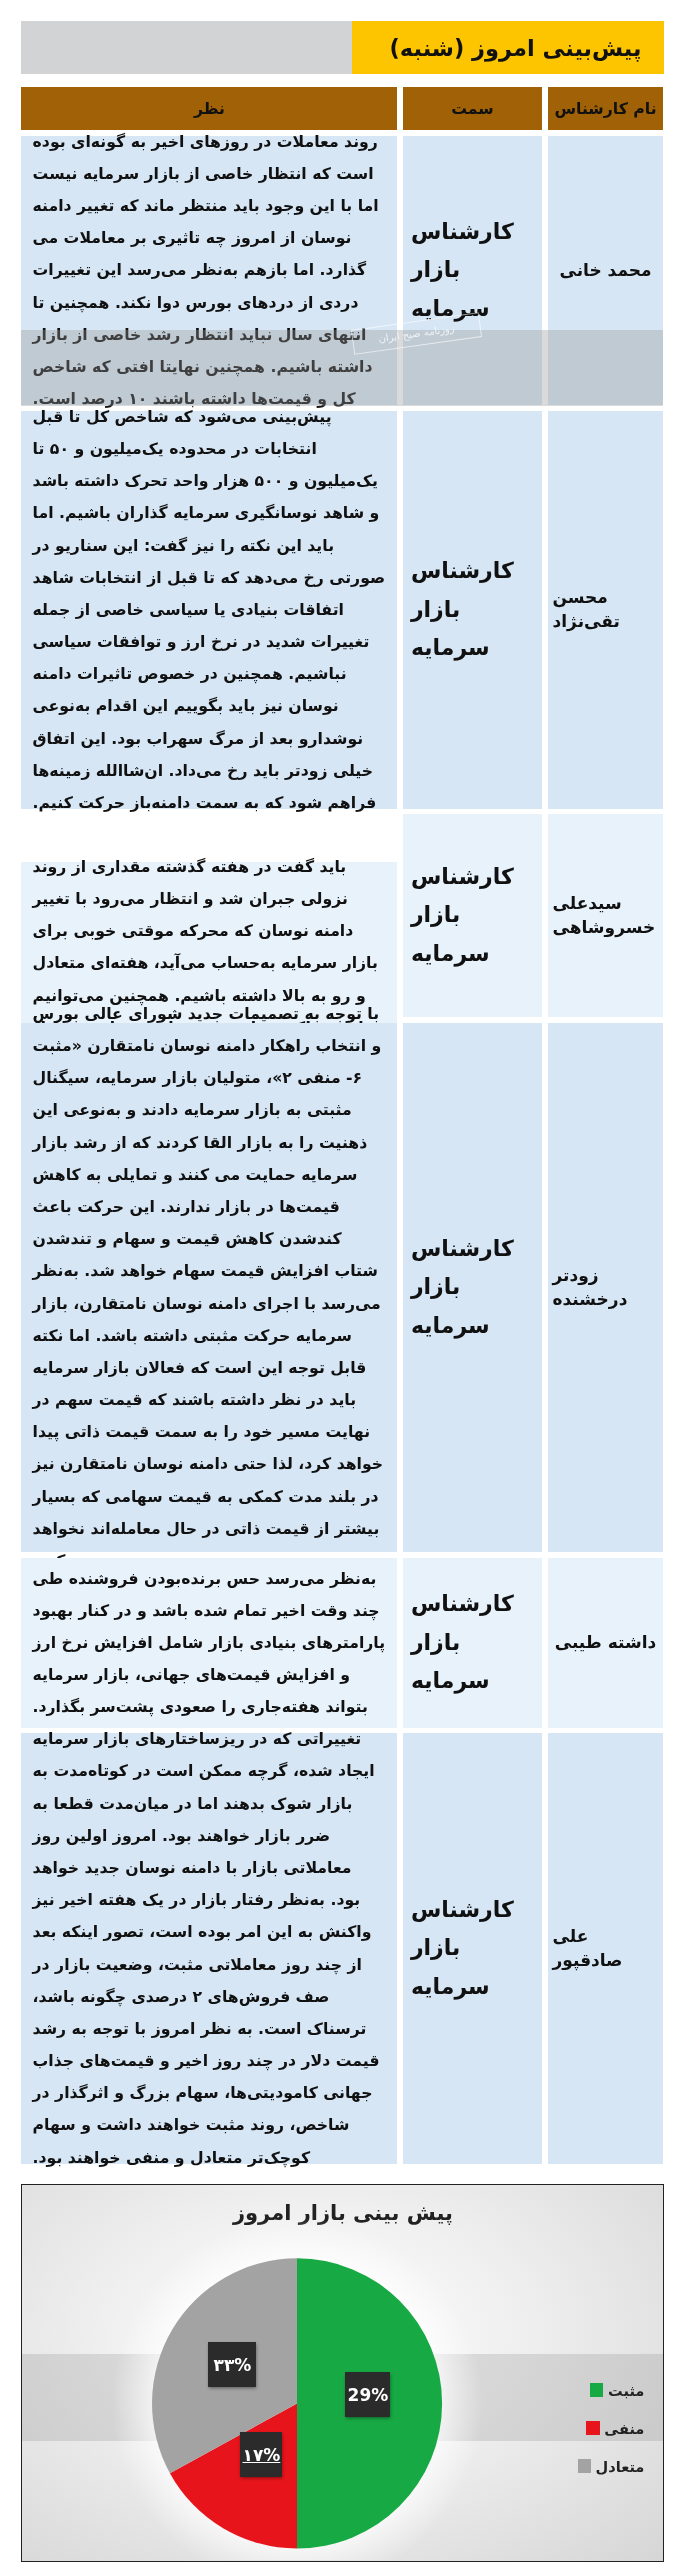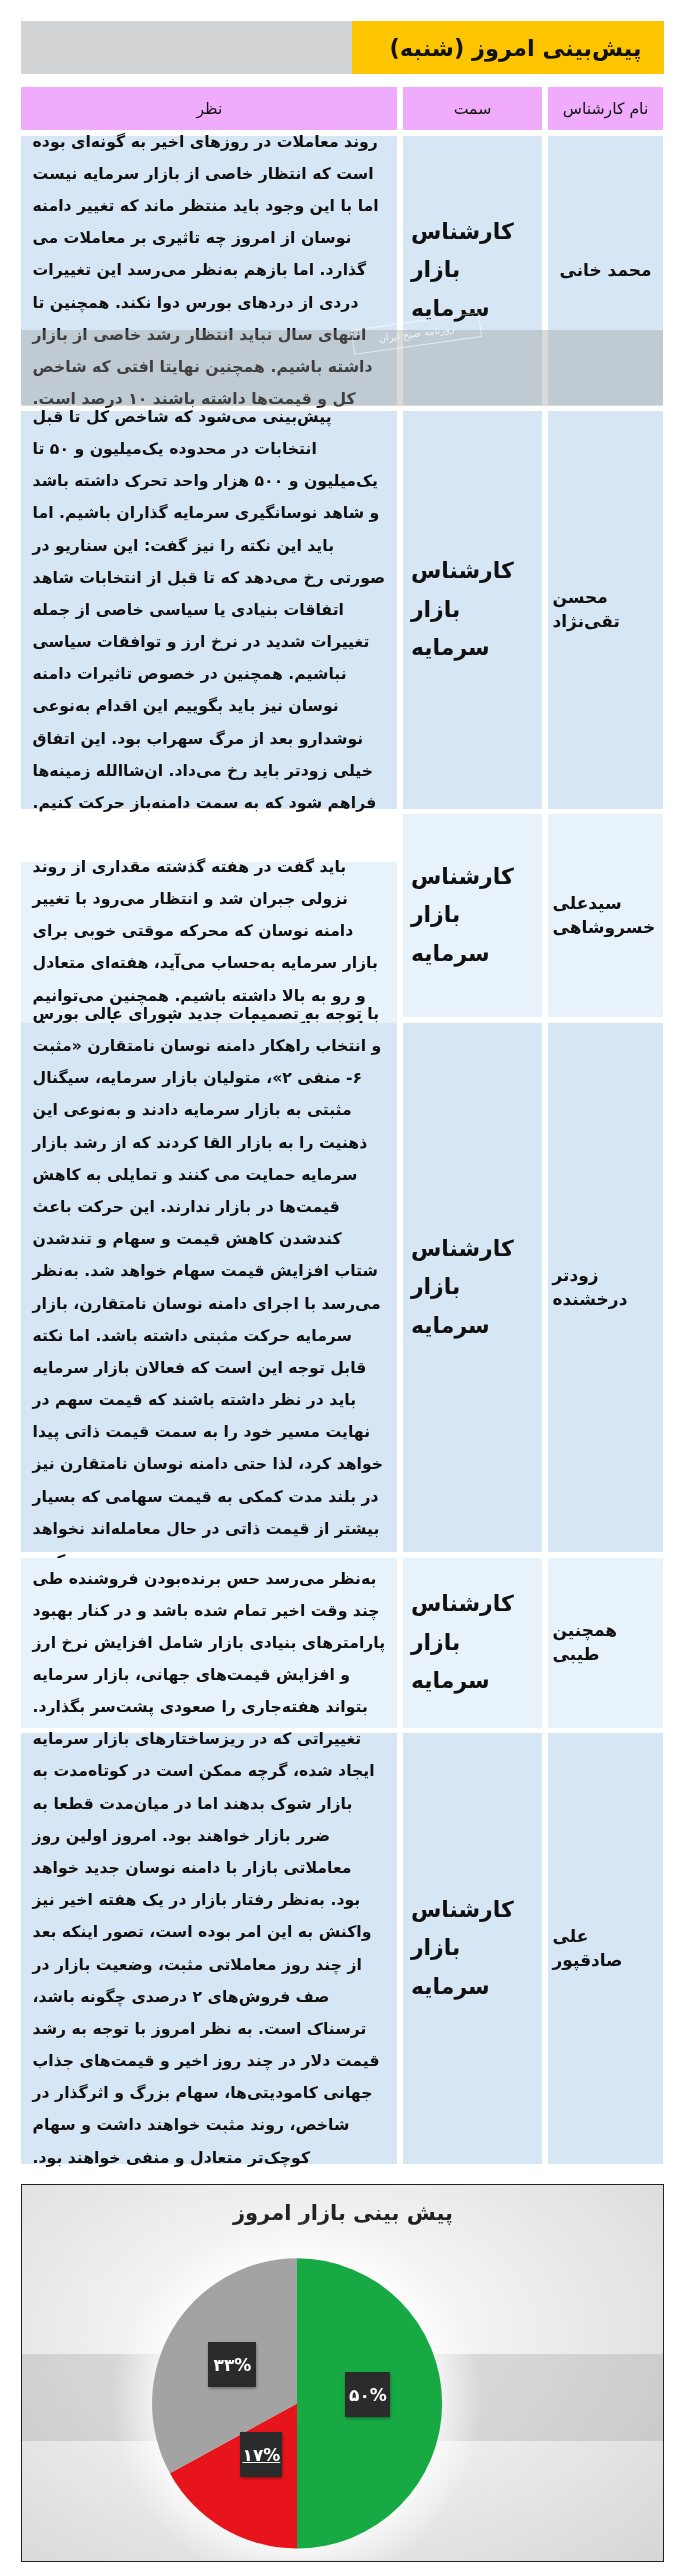--- a/index.html
+++ b/index.html
@@ -16,21 +16,21 @@
     
     .title-grey { left: 21.4px; top: 21.4px; width: 331px; height: 53px; background: #d2d3d5; }
     .title-yellow {
       left: 352px; top: 21.4px; width: 312px; height: 53px; background: #fcc500;
       display: flex; align-items: center; justify-content: flex-start;
       padding-right: 22.5px; font-size: 22.5px; font-weight: bold; color: #111;
       direction: rtl;
     }
 
     
-    .hdr { top: 87px; height: 43px; background: #f0abfc; display: flex; align-items: center; justify-content: center; font-size: 15.7px; font-weight: normal; direction: rtl; }
+    .hdr { top: 87px; height: 43px; background: #a16207; display: flex; align-items: center; justify-content: center; font-size: 15.7px; font-weight: bold; direction: rtl; }
     .hdr-name { left: 548px; width: 115px; }
     .hdr-role { left: 403px; width: 139px; }
     .hdr-opinion { left: 21.4px; width: 376px; }
 
     
     .cell { display: flex; align-items: center; justify-content: center; text-align: left; direction: rtl; }
     .cell-name { left: 548px; width: 115px; font-size: 17px; font-weight: bold; padding: 0 4.5px; line-height: 1.4; }
     .cell-role { left: 403px; width: 139px; font-size: 22px; font-weight: bold; padding: 0 7.9px; line-height: 1.75; }
     .cell-opinion { left: 21.4px; width: 376px; font-size: 15.7px; font-weight: bold; padding: 11.2px 11.2px; line-height: 2.05; }
     .dark { background: #d6e6f5; }
@@ -97,21 +97,21 @@
   <div class="abs cell cell-opinion light" style="top:862px;height:203px;">باید گفت در هفته گذشته مقداری از روند نزولی جبران شد و انتظار می‌رود با تغییر دامنه نوسان که محرکه موقتی خوبی برای بازار سرمایه به‌حساب می‌آید، هفته‌ای متعادل و رو به بالا داشته باشیم. همچنین می‌توانیم شاهد عملکرد مناسب در تمامی صنایع به دلیل افت زیاد آنها در ماه‌های اخیر باشیم.</div>
 </div>
 
 <div>
   <div class="abs cell cell-name dark" style="top:1023px;height:529px;">زودتر درخشنده</div>
   <div class="abs cell cell-role dark" style="top:1023px;height:529px;">کارشناس بازار سرمایه</div>
   <div class="abs cell cell-opinion dark" style="top:1023px;height:529px;">با توجه به تصمیمات جدید شورای عالی بورس و انتخاب راهکار دامنه نوسان نامتقارن «مثبت ۶- منفی ۲»، متولیان بازار سرمایه، سیگنال مثبتی به بازار سرمایه دادند و به‌نوعی این ذهنیت را به بازار القا کردند که از رشد بازار سرمایه حمایت می کنند و تمایلی به کاهش قیمت‌ها در بازار ندارند. این حرکت باعث کندشدن کاهش قیمت و سهام و تندشدن شتاب افزایش قیمت سهام خواهد شد. به‌نظر می‌رسد با اجرای دامنه نوسان نامتقارن، بازار سرمایه حرکت مثبتی داشته باشد. اما نکته قابل توجه این است که فعالان بازار سرمایه باید در نظر داشته باشند که قیمت سهم در نهایت مسیر خود را به سمت قیمت ذاتی پیدا خواهد کرد، لذا حتی دامنه نوسان نامتقارن نیز در بلند مدت کمکی به قیمت سهامی که بسیار بیشتر از قیمت ذاتی در حال معامله‌اند نخواهد کرد.</div>
 </div>
 
 <div>
-  <div class="abs cell cell-name light" style="top:1558px;height:170px;">همچنین طیبی</div>
+  <div class="abs cell cell-name light" style="top:1558px;height:170px;">داشته طیبی</div>
   <div class="abs cell cell-role light" style="top:1558px;height:170px;">کارشناس بازار سرمایه</div>
   <div class="abs cell cell-opinion light" style="top:1558px;height:170px;">به‌نظر می‌رسد حس برنده‌بودن فروشنده طی چند وقت اخیر تمام شده باشد و در کنار بهبود پارامترهای بنیادی بازار شامل افزایش نرخ ارز و افزایش قیمت‌های جهانی، بازار سرمایه بتواند هفته‌جاری را صعودی پشت‌سر بگذارد.</div>
 </div>
 
 <div>
   <div class="abs cell cell-name dark" style="top:1733px;height:431px;">علی صادقپور</div>
   <div class="abs cell cell-role dark" style="top:1733px;height:431px;">کارشناس بازار سرمایه</div>
   <div class="abs cell cell-opinion dark" style="top:1733px;height:431px;">تغییراتی که در ریزساختارهای بازار سرمایه ایجاد شده، گرچه ممکن است در کوتاه‌مدت به بازار شوک بدهند اما در میان‌مدت قطعا به ضرر بازار خواهند بود. امروز اولین روز معاملاتی بازار با دامنه نوسان جدید خواهد بود. به‌نظر رفتار بازار در یک هفته اخیر نیز واکنش به این امر بوده است، تصور اینکه بعد از چند روز معاملاتی مثبت، وضعیت بازار در صف فروش‌های ۲ درصدی چگونه باشد، ترسناک است. به نظر امروز با توجه به رشد قیمت دلار در چند روز اخیر و قیمت‌های جذاب جهانی کامودیتی‌ها، سهام بزرگ و اثرگذار در شاخص، روند مثبت خواهند داشت و سهام کوچک‌تر متعادل و منفی خواهند بود.</div>
 </div>
 
@@ -129,17 +129,31 @@
     <circle cx="489" cy="388" r="330" fill="url(#glow)"></circle>
 
     <path id="slice-pos" d="M489,388 L489,130 A258,258 0 0,1 489,646 Z" fill="#17a944"></path>
 
     <path id="slice-neg" d="M489,388 L489,646 A258,258 0 0,1 263,512 Z" fill="#e8141b"></path>
 
     <path id="slice-neu" d="M489,388 L263,512 A258,258 0 0,1 489,130 Z" fill="#a3a3a3"></path>
   </svg>
 
   <div class="pct-label" style="left:186px;top:157px;width:48px;height:45px;">۳۳%</div>
-  <div class="pct-label" style="left:323px;top:187px;width:45px;height:45px;">۵۰%</div>
+  <div class="pct-label" style="left:323px;top:187px;width:45px;height:45px;">29%</div>
   <div class="pct-label" style="left:218px;top:247px;width:42px;height:45px;text-decoration:underline;">۱۷%</div>
 
+  <div class="legend">
+    <div class="legend-item">
+      <span class="legend-swatch" style="background:#17a944;"></span>
+      <span class="legend-label">مثبت</span>
+    </div>
+    <div class="legend-item">
+      <span class="legend-swatch" style="background:#e8141b;"></span>
+      <span class="legend-label">منفی</span>
+    </div>
+    <div class="legend-item">
+      <span class="legend-swatch" style="background:#a3a3a3;"></span>
+      <span class="legend-label">متعادل</span>
+    </div>
+  </div>
 </div>
 
 
 </body></html>

